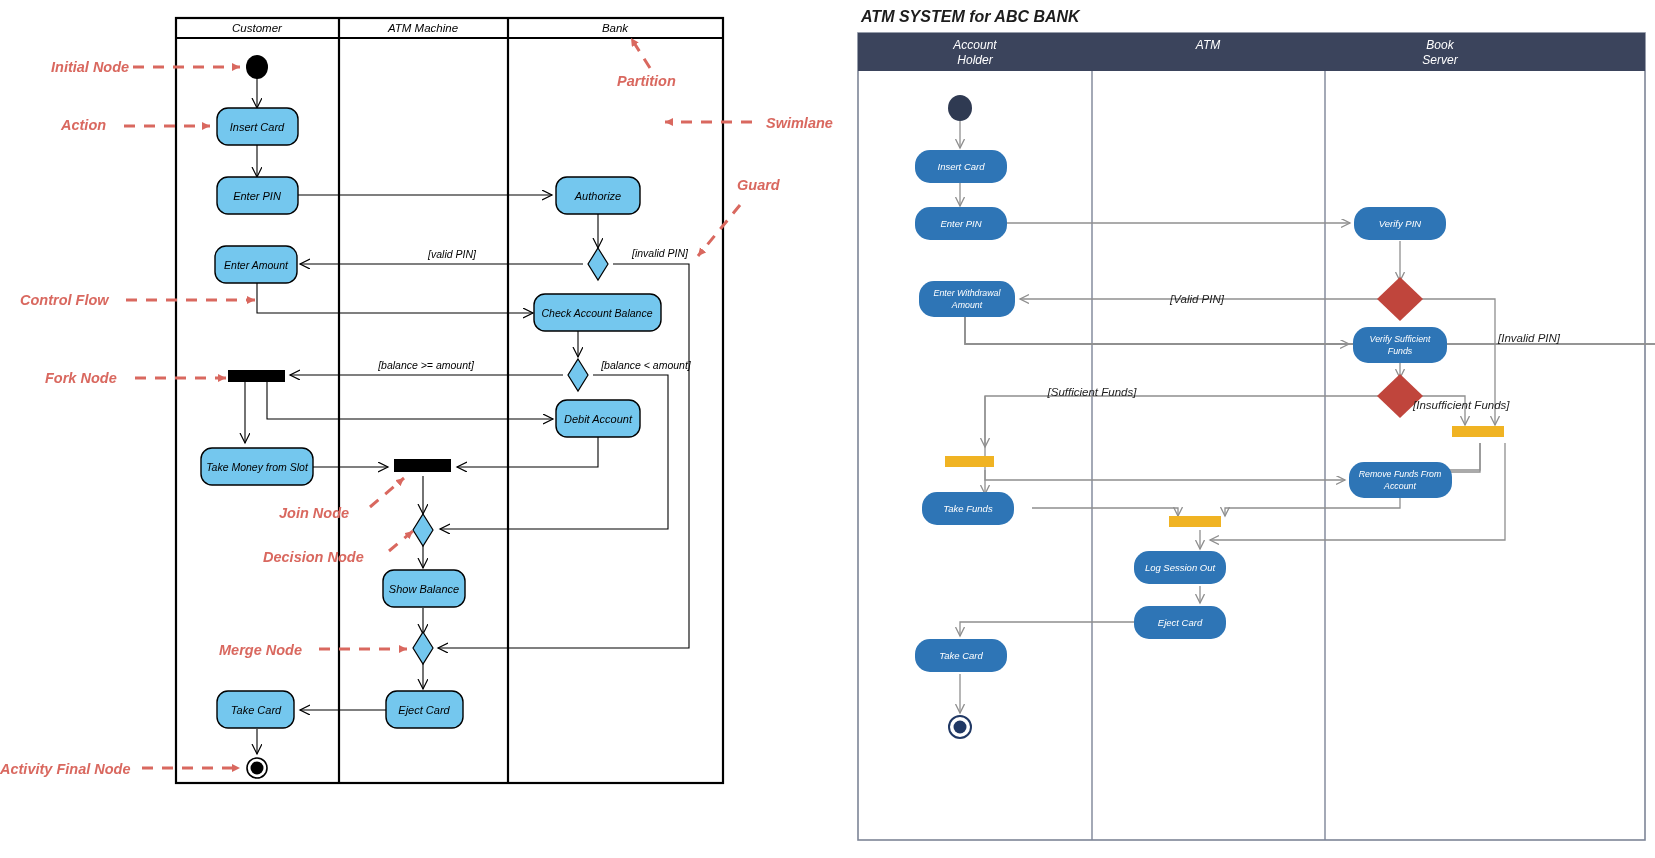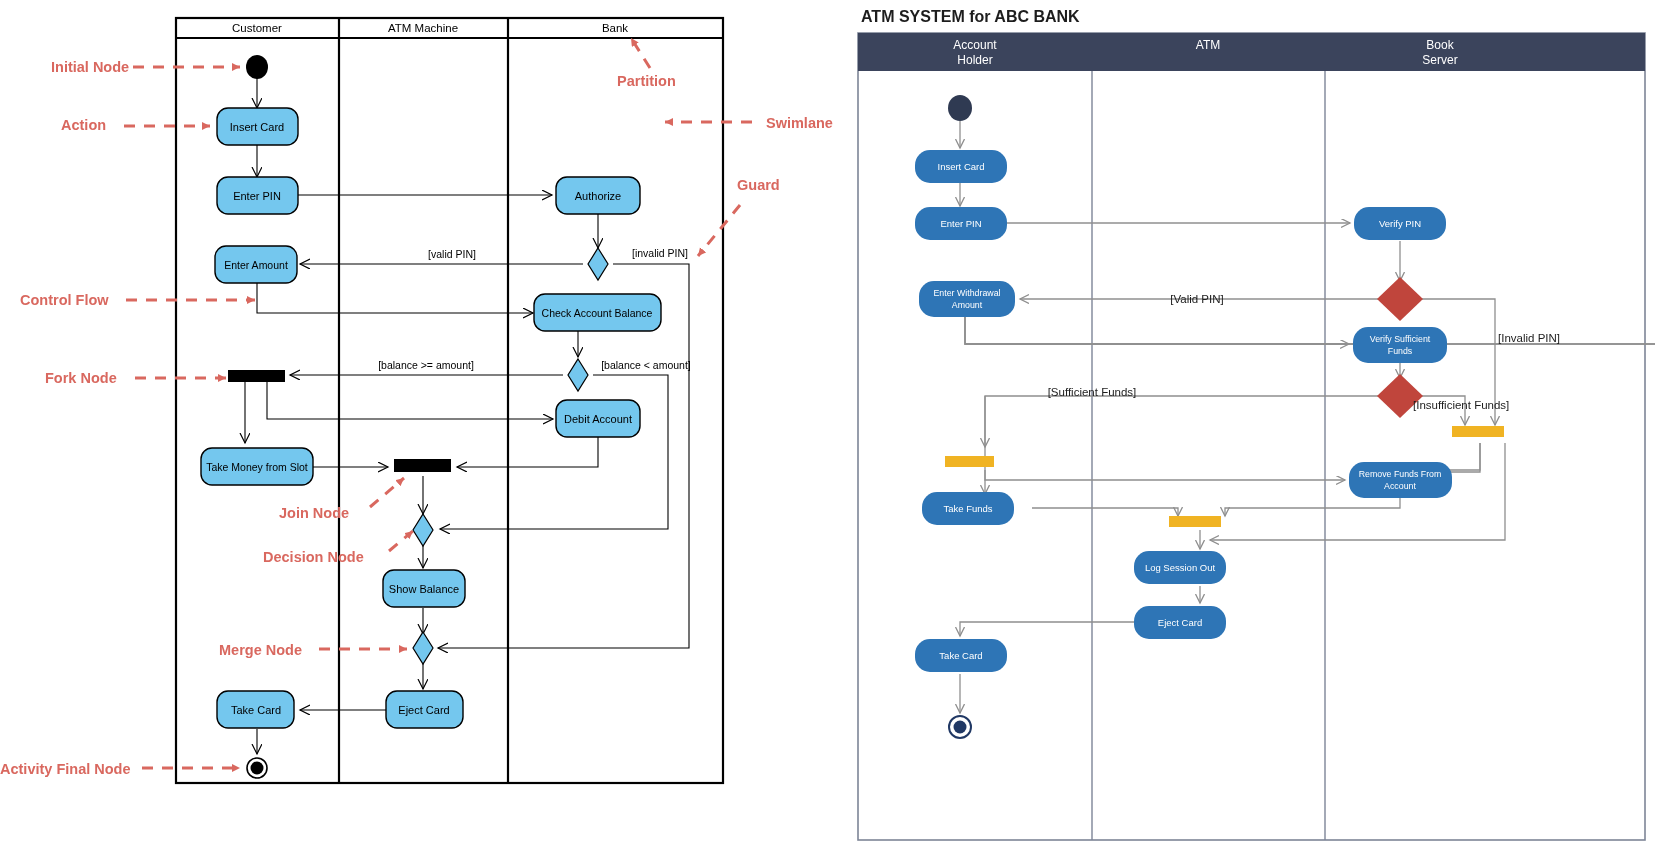--- a/index.html
+++ b/index.html
@@ -1,18 +1,18 @@
 <!DOCTYPE html>
 <html><head>
 <meta charset="utf-8">
 <style>
   html,body{margin:0;padding:0;background:#ffffff;}
   body{width:1655px;height:858px;position:relative;overflow:hidden;
        font-family:"Liberation Sans", sans-serif;}
-  .stage{position:absolute;left:0;top:0;width:1655px;height:858px;}
+  .stage{position:absolute;left:0;top:0;width:1655px;height:858px;font-style:italic;}
   svg{display:block;}
   .anno{fill:#d9685f;font-weight:bold;font-family:"Liberation Sans",sans-serif;}
   .lane-label{font-family:"Liberation Sans",sans-serif;fill:#000;}
   .node-label{font-family:"Liberation Sans",sans-serif;fill:#000;}
   .guard-label{font-family:"Liberation Sans",sans-serif;fill:#000;}
   .r-title{font-family:"Liberation Sans",sans-serif;fill:#1d1d1d;font-weight:bold;}
   .r-lane{font-family:"Liberation Sans",sans-serif;fill:#ffffff;}
   .r-node{font-family:"Liberation Sans",sans-serif;fill:#ffffff;}
   .r-guard{font-family:"Liberation Sans",sans-serif;fill:#1d1d1d;}
 </style>

